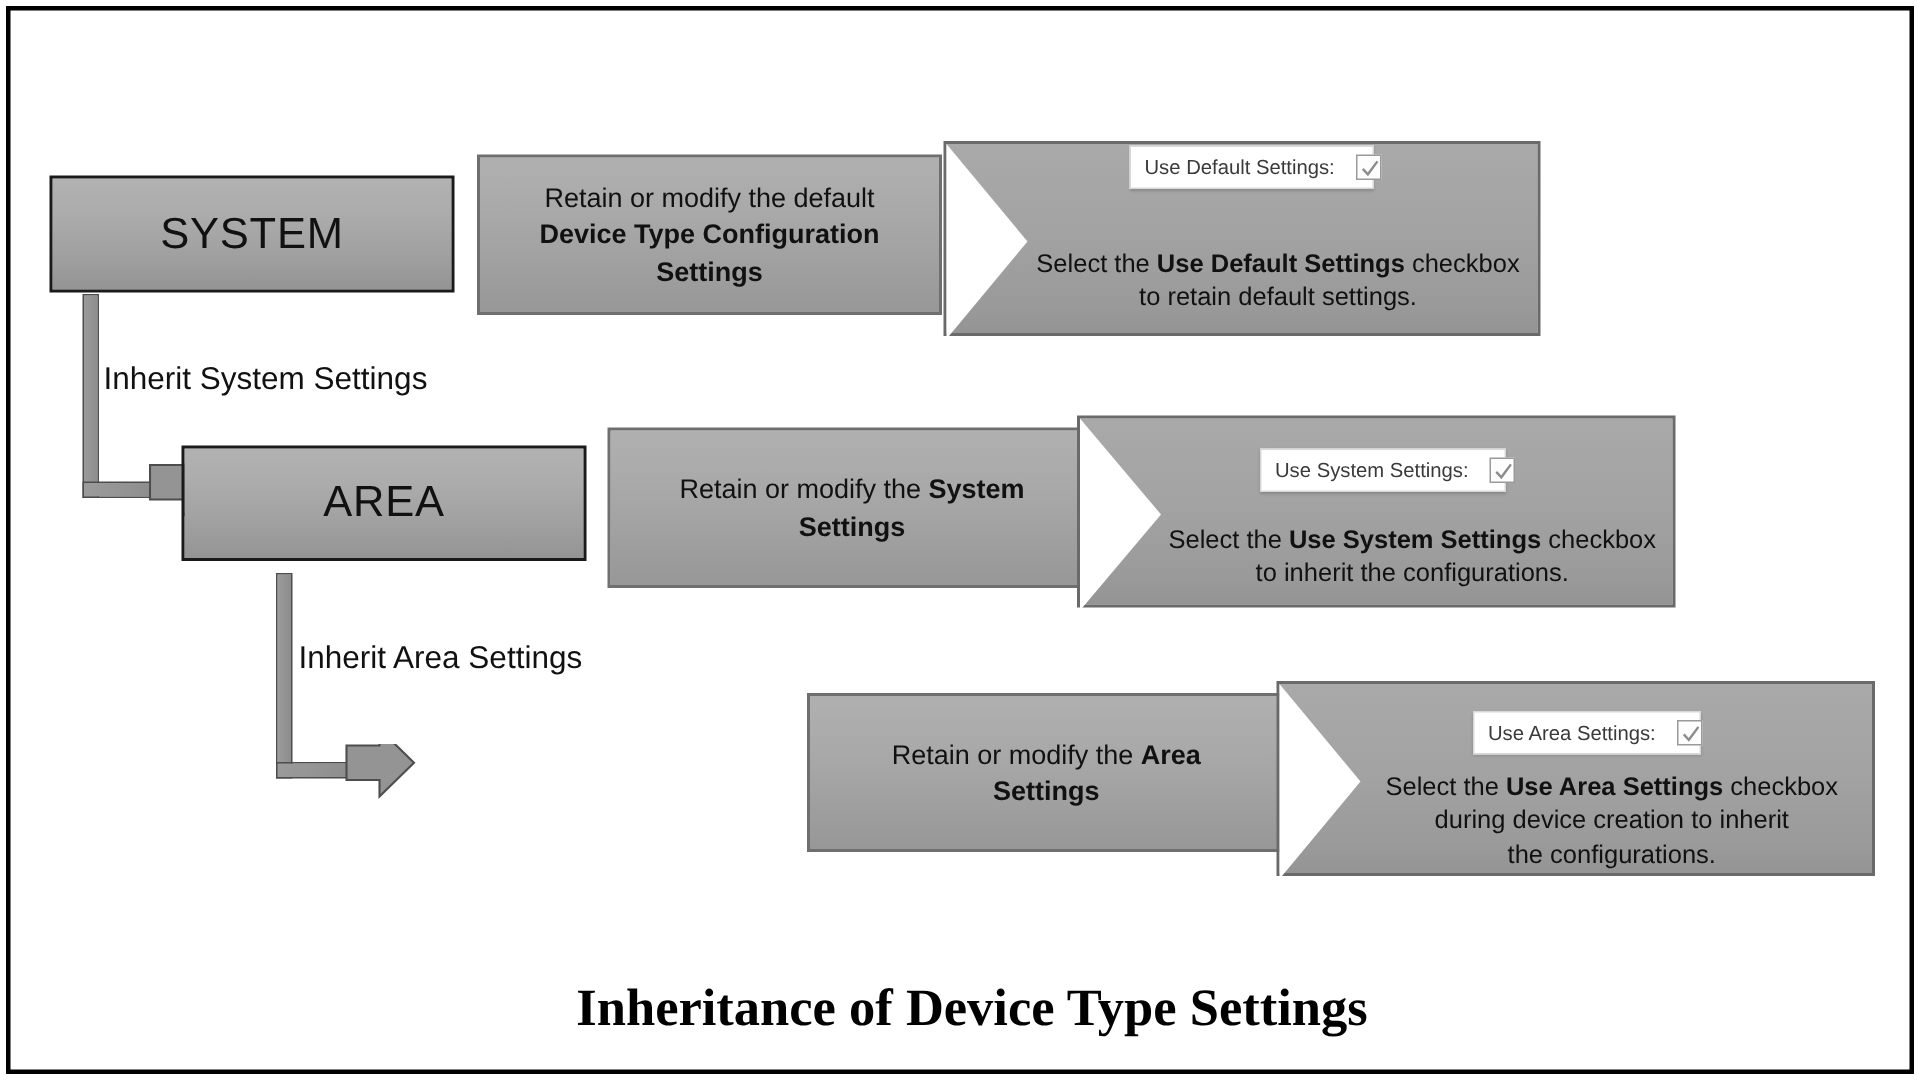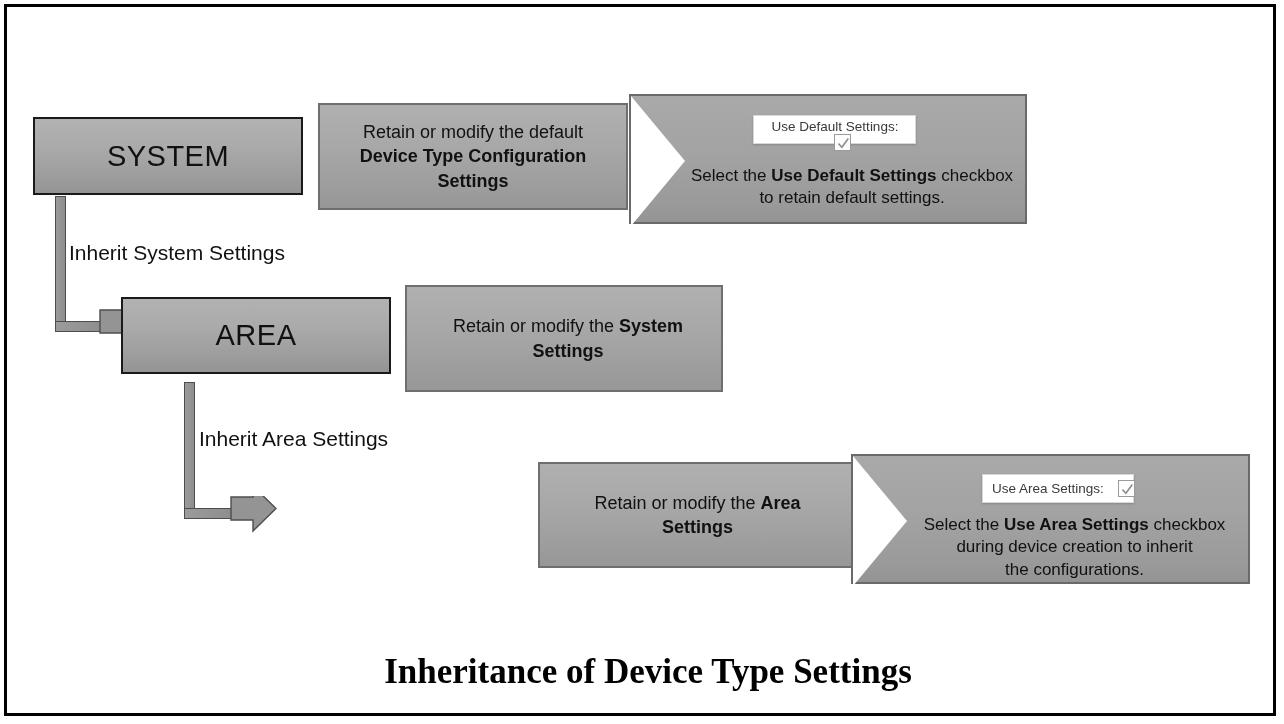--- a/index.html
+++ b/index.html
@@ -165,21 +165,21 @@
   <div class="instr-box" style="left:318px; top:103px; width:310px; height:107px;">
     <div class="instr-text">
       <span>Retain or modify the default</span><br>
       <b>Device Type Configuration</b><br>
       <b>Settings</b>
     </div>
   </div>
 
   <div class="callout" style="left:629px; top:94px; width:398px; height:130px;">
     <div class="notch" style="border-width:65px 0 65px 54px; border-color:transparent transparent transparent #ffffff; left:0; top:0;"></div>
-    <div class="cb-widget" style="left:122px; top:19px; width:163px; height:29px;flex-direction:column;">
+    <div class="cb-widget" style="left:122px; top:1px; width:163px; height:29px;">
       <span class="cb-label">Use Default Settings:</span>
       <span class="cb-box">
         <svg width="15" height="15" viewBox="0 0 15 15">
           <path d="M2.5 7.6 L5.9 11.2 L12.3 2.6" fill="none" stroke="#8c8c8c" stroke-width="1.6"></path>
         </svg>
       </span>
     </div>
     <div class="callout-text" style="left:54px; right:6px; top:69px;">
       <span>Select the </span><b>Use Default Settings</b><span> checkbox</span><br>
       <span>to retain default settings.</span>
@@ -202,20 +202,35 @@
     <span class="level-label">AREA</span>
   </div>
 
   <div class="instr-box" style="left:405px; top:285px; width:318px; height:107px;padding-left:24px;">
     <div class="instr-text">
       <span>Retain or modify the </span><b>System</b><br>
       <b>Settings</b>
     </div>
   </div>
 
+  <div class="callout" style="left:718px; top:277px; width:399px; height:128px;">
+    <div class="notch" style="border-width:64px 0 64px 54px; border-color:transparent transparent transparent #ffffff; left:0; top:0;"></div>
+    <div class="cb-widget" style="left:120px; top:20px; width:164px; height:29px;">
+      <span class="cb-label">Use System Settings:</span>
+      <span class="cb-box">
+        <svg width="15" height="15" viewBox="0 0 15 15">
+          <path d="M2.5 7.6 L5.9 11.2 L12.3 2.6" fill="none" stroke="#8c8c8c" stroke-width="1.6"></path>
+        </svg>
+      </span>
+    </div>
+    <div class="callout-text" style="left:54px; right:6px; top:70px;">
+      <span>Select the </span><b>Use System Settings</b><span> checkbox</span><br>
+      <span>to inherit the configurations.</span>
+    </div>
+  </div>
 
   <div class="connector" style="left:184px; top:382px; width:180px; height:150px;">
     <div class="conn-stem" style="left:0px; top:0px; width:11px; height:137px;"></div>
     <div class="conn-stem" style="left:0px; top:126px; width:52px; height:11px;"></div>
     <svg width="50" height="46" style="position:absolute; left:46px; top:114px;">
       <path d="M1,6 L1,29 L23,29 L23,40 L46,17.5 L23,-5 L23,6 Z" transform="translate(0,-5)" fill="#949494" stroke="#4d4d4d" stroke-width="1.4"></path>
     </svg>
     <span class="conn-label" style="left:15px; top:45px;">Inherit Area Settings</span>
   </div>
 

